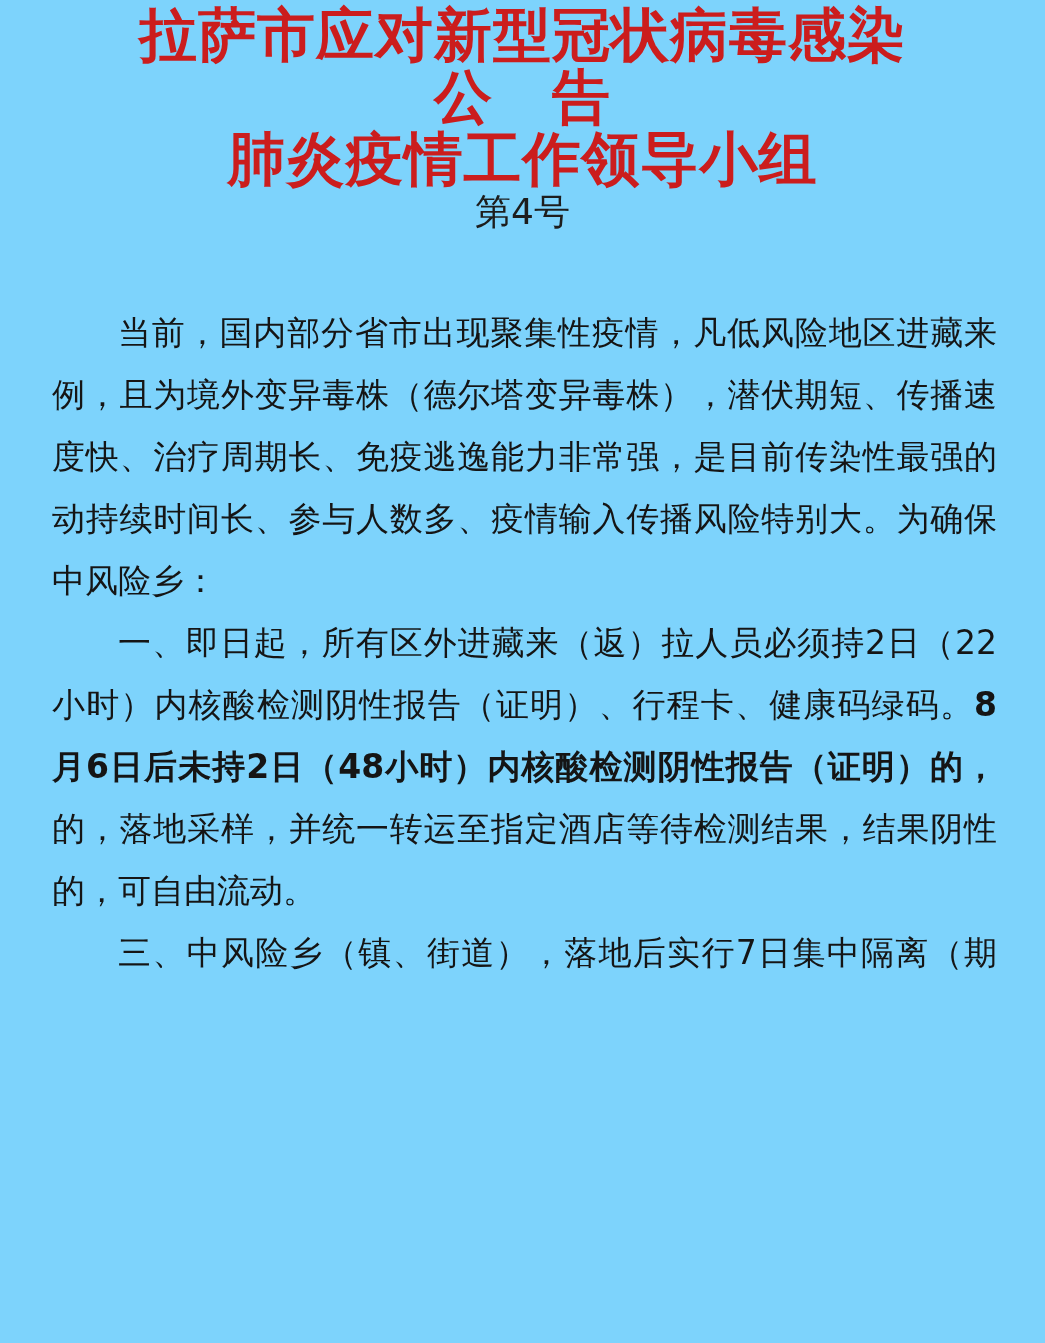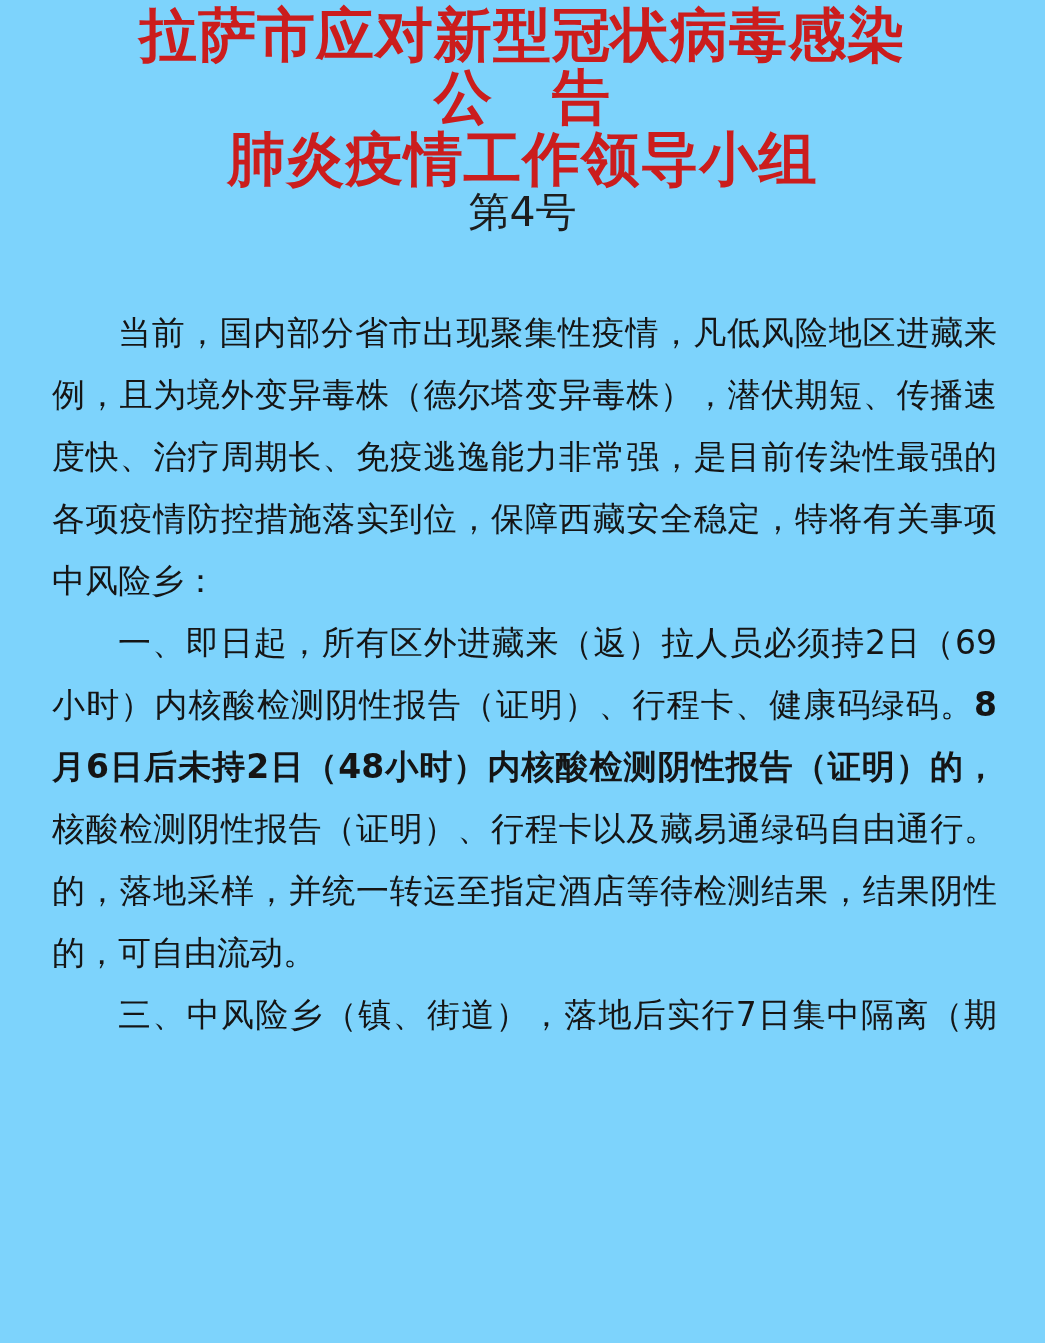--- a/index.html
+++ b/index.html
@@ -15,21 +15,21 @@
     padding-top: 4px;
     text-align: center;
     color: #cb1d1d;
     font-weight: bold;
     font-size: 58px;
     line-height: 62px;
     letter-spacing: 1px;
   }
   .doc-number {
     text-align: center;
-    font-size: 41px;
+    font-size: 36px;
     line-height: 44px;
     color: #1d1d1d;
   }
   .body-text {
     margin: 68px 48px 0 52px;
     font-size: 33px;
     line-height: 62px;
     color: #151515;
   }
   .line {
@@ -53,34 +53,33 @@
   </header>
 
   <div class="doc-number">第4号</div>
 
   <main class="body-text">
 
     <section>
       <div class="line indent">当前，国内部分省市出现聚集性疫情，凡低风险地区进藏来</div>
       <div class="line">例，且为境外变异毒株（德尔塔变异毒株），潜伏期短、传播速</div>
       <div class="line">度快、治疗周期长、免疫逃逸能力非常强，是目前传染性最强的</div>
-      <div class="line">各项疫情防控措施落实到位，保障西藏安全稳定，特将有关事项</div>
+      <div class="line">动持续时间长、参与人数多、疫情输入传播风险特别大。为确保</div>
       <div class="line end">中风险乡：</div>
     </section>
 
     <section>
-      <div class="line indent">一、即日起，所有区外进藏来（返）拉人员必须持2日（69</div>
+      <div class="line indent">一、即日起，所有区外进藏来（返）拉人员必须持2日（22</div>
       <div class="line">
         <span>小时）内核酸检测阴性报告（证明）、行程卡、健康码绿码。</span><span class="bold">8</span>
       </div>
       <div class="line bold">月6日后未持2日（48小时）内核酸检测阴性报告（证明）的，</div>
     </section>
 
     <section>
-      <div class="line">核酸检测阴性报告（证明）、行程卡以及藏易通绿码自由通行。</div>
       <div class="line">的，落地采样，并统一转运至指定酒店等待检测结果，结果阴性</div>
       <div class="line end">的，可自由流动。</div>
     </section>
 
     <section>
       <div class="line indent">三、中风险乡（镇、街道），落地后实行7日集中隔离（期</div>
     </section>
 
   </main>
 </div>

